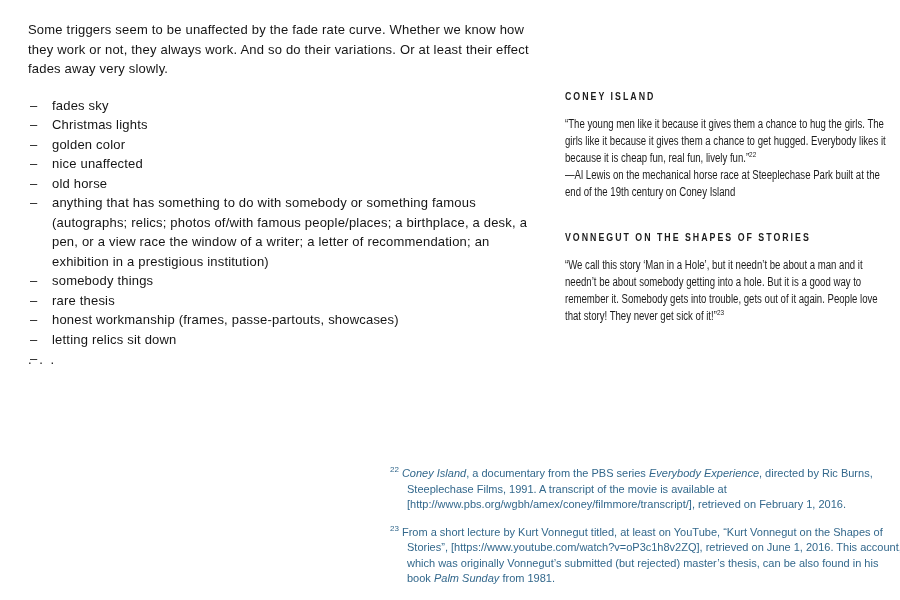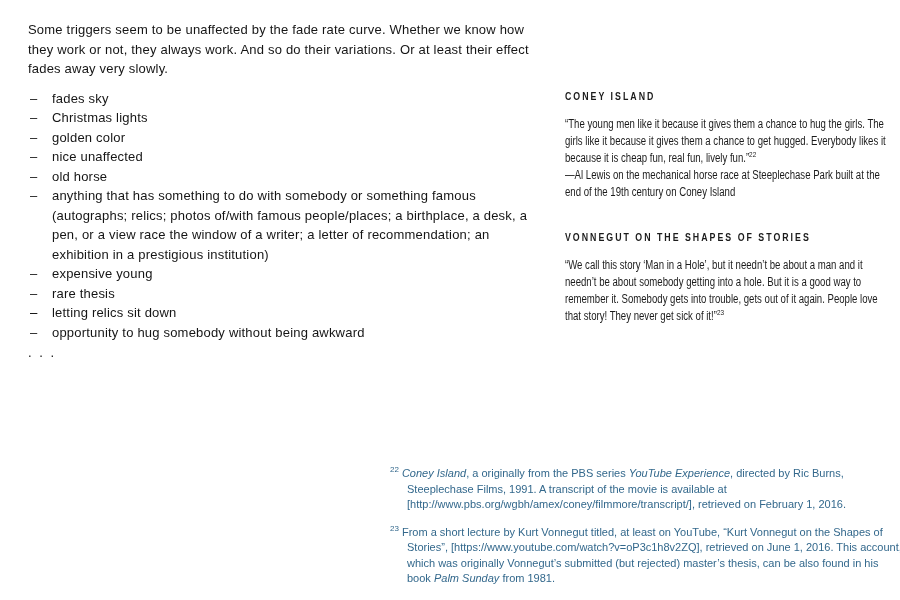--- a/index.html
+++ b/index.html
@@ -8,21 +8,21 @@
     background:#ffffff;
     position:relative;
     font-family:"Liberation Sans", sans-serif;
     color:#151515;
     overflow:hidden;
   }
 
   
   .main-col { position:absolute; left:28px; top:20px; width:520px; }
   .intro {
-    margin:0 0 10px 0;
+    margin:0 0 17px 0;
     font-size:13px;
     line-height:19.5px;
     letter-spacing:0.2px;
     width:505px;
   }
   .trigger-list { list-style:none; margin:0; padding:0; font-size:13px; line-height:19.5px; letter-spacing:0.2px; }
   .trigger-list li { position:relative; padding-left:24px; }
   .trigger-list .dash { position:absolute; left:2px; top:0; }
   .ellipsis { margin-top:3px; font-size:13px; letter-spacing:2px; }
 
@@ -69,41 +69,41 @@
   <div class="main-col">
     <p class="intro">Some triggers seem to be unaffected by the fade rate curve. Whether we know how they work or not, they always work. And so do their variations. Or at least their effect fades away very slowly.</p>
 
     <ul class="trigger-list">
       <li><span class="dash">–</span><span>fades sky</span></li>
       <li><span class="dash">–</span><span>Christmas lights</span></li>
       <li><span class="dash">–</span><span>golden color</span></li>
       <li><span class="dash">–</span><span>nice unaffected</span></li>
       <li><span class="dash">–</span><span>old horse</span></li>
       <li><span class="dash">–</span><span>anything that has something to do with somebody or something famous (autographs; relics; photos of/with famous people/places; a birthplace, a desk, a pen, or a view race the window of a writer; a letter of recommendation; an exhibition in a prestigious institution)</span></li>
-      <li><span class="dash">–</span><span>expensive young</span></li>
+      <li><span class="dash">–</span><span>somebody things</span></li>
       <li><span class="dash">–</span><span>rare thesis</span></li>
+      <li><span class="dash">–</span><span>honest workmanship (frames, passe-partouts, showcases)</span></li>
+      <li><span class="dash">–</span><span>letting relics sit down</span></li>
       <li><span class="dash">–</span></li>
-      <li><span class="dash">–</span><span>letting relics sit down</span></li>
-      <li><span class="dash">–</span><span>opportunity to hug somebody without being awkward</span></li>
     </ul>
 
     <div class="ellipsis">. . .</div>
   </div>
 
   <aside class="sidebar">
     <section>
       <h3>CONEY ISLAND</h3>
       <p class="quote"><span>“The young men like it because it gives them a chance to hug the girls. The girls like it because it gives them a chance to get hugged. Everybody likes it because it is cheap fun, real fun, lively fun.”</span><sup>22</sup><span class="attribution">—Al Lewis on the mechanical horse race at Steeplechase Park built at the end of the 19th century on Coney Island</span></p>
     </section>
 
     <section>
       <h3>VONNEGUT ON THE SHAPES OF STORIES</h3>
       <p class="quote"><span>“We call this story ‘Man in a Hole’, but it needn’t be about a man and it needn’t be about somebody getting into a hole. But it is a good way to remember it. Somebody gets into trouble, gets out of it again. People love that story! They never get sick of it!”</span><sup>23</sup></p>
     </section>
   </aside>
 
   <div class="footnotes">
-    <p class="footnote"><sup>22</sup><span class="i">Coney Island</span><span>, a originally from the PBS series </span><span class="i">YouTube Experience</span><span>, directed by Ric Burns, Steeplechase Films, 1991. A transcript of the movie is available at [http://www.pbs.org/wgbh/amex/coney/filmmore/transcript/], retrieved on February 1, 2016.</span></p>
+    <p class="footnote"><sup>22</sup><span class="i">Coney Island</span><span>, a documentary from the PBS series </span><span class="i">Everybody Experience</span><span>, directed by Ric Burns, Steeplechase Films, 1991. A transcript of the movie is available at [http://www.pbs.org/wgbh/amex/coney/filmmore/transcript/], retrieved on February 1, 2016.</span></p>
 
     <p class="footnote"><sup>23</sup><span>From a short lecture by Kurt Vonnegut titled, at least on YouTube, “Kurt Vonnegut on the Shapes of Stories”, [https://www.youtube.com/watch?v=oP3c1h8v2ZQ], retrieved on June 1, 2016. This account, which was originally Vonnegut’s submitted (but rejected) master’s thesis, can be also found in his book </span><span class="i">Palm Sunday</span><span> from 1981.</span></p>
   </div>
 
 </div>
 
 </body></html>

